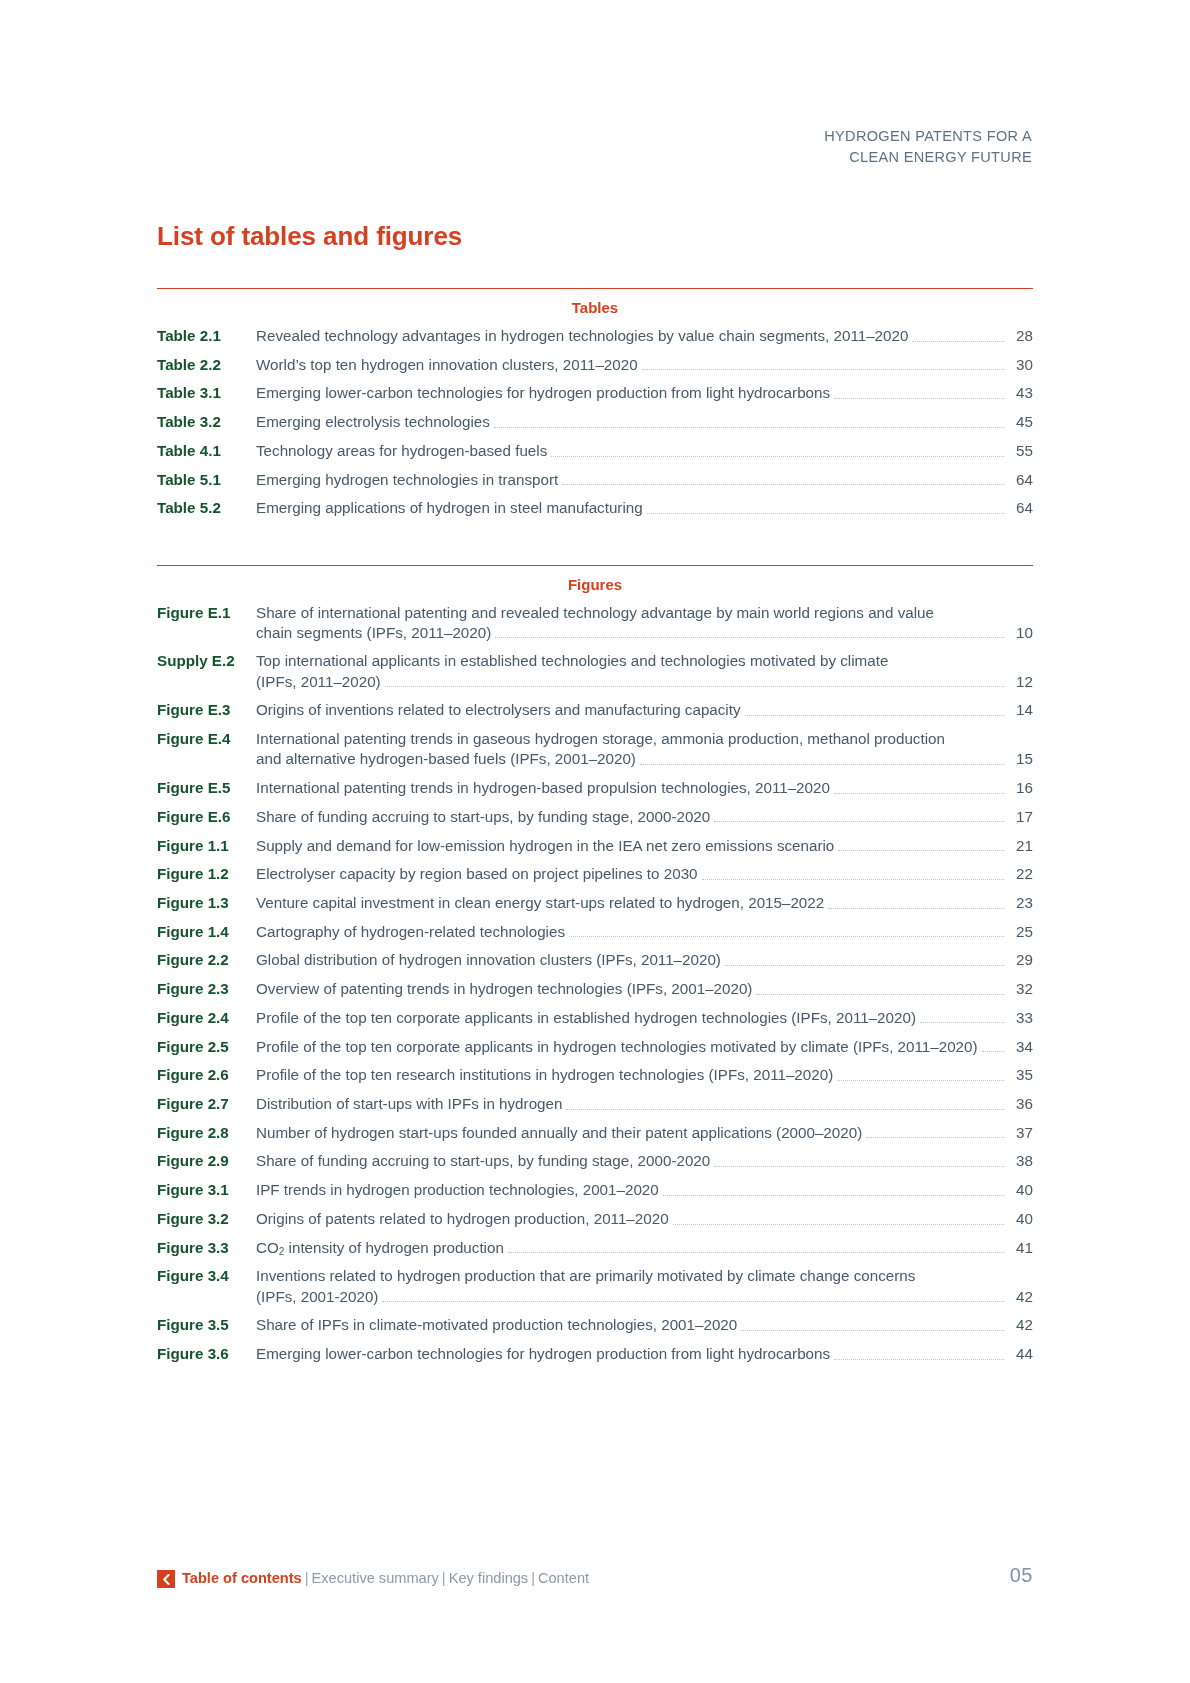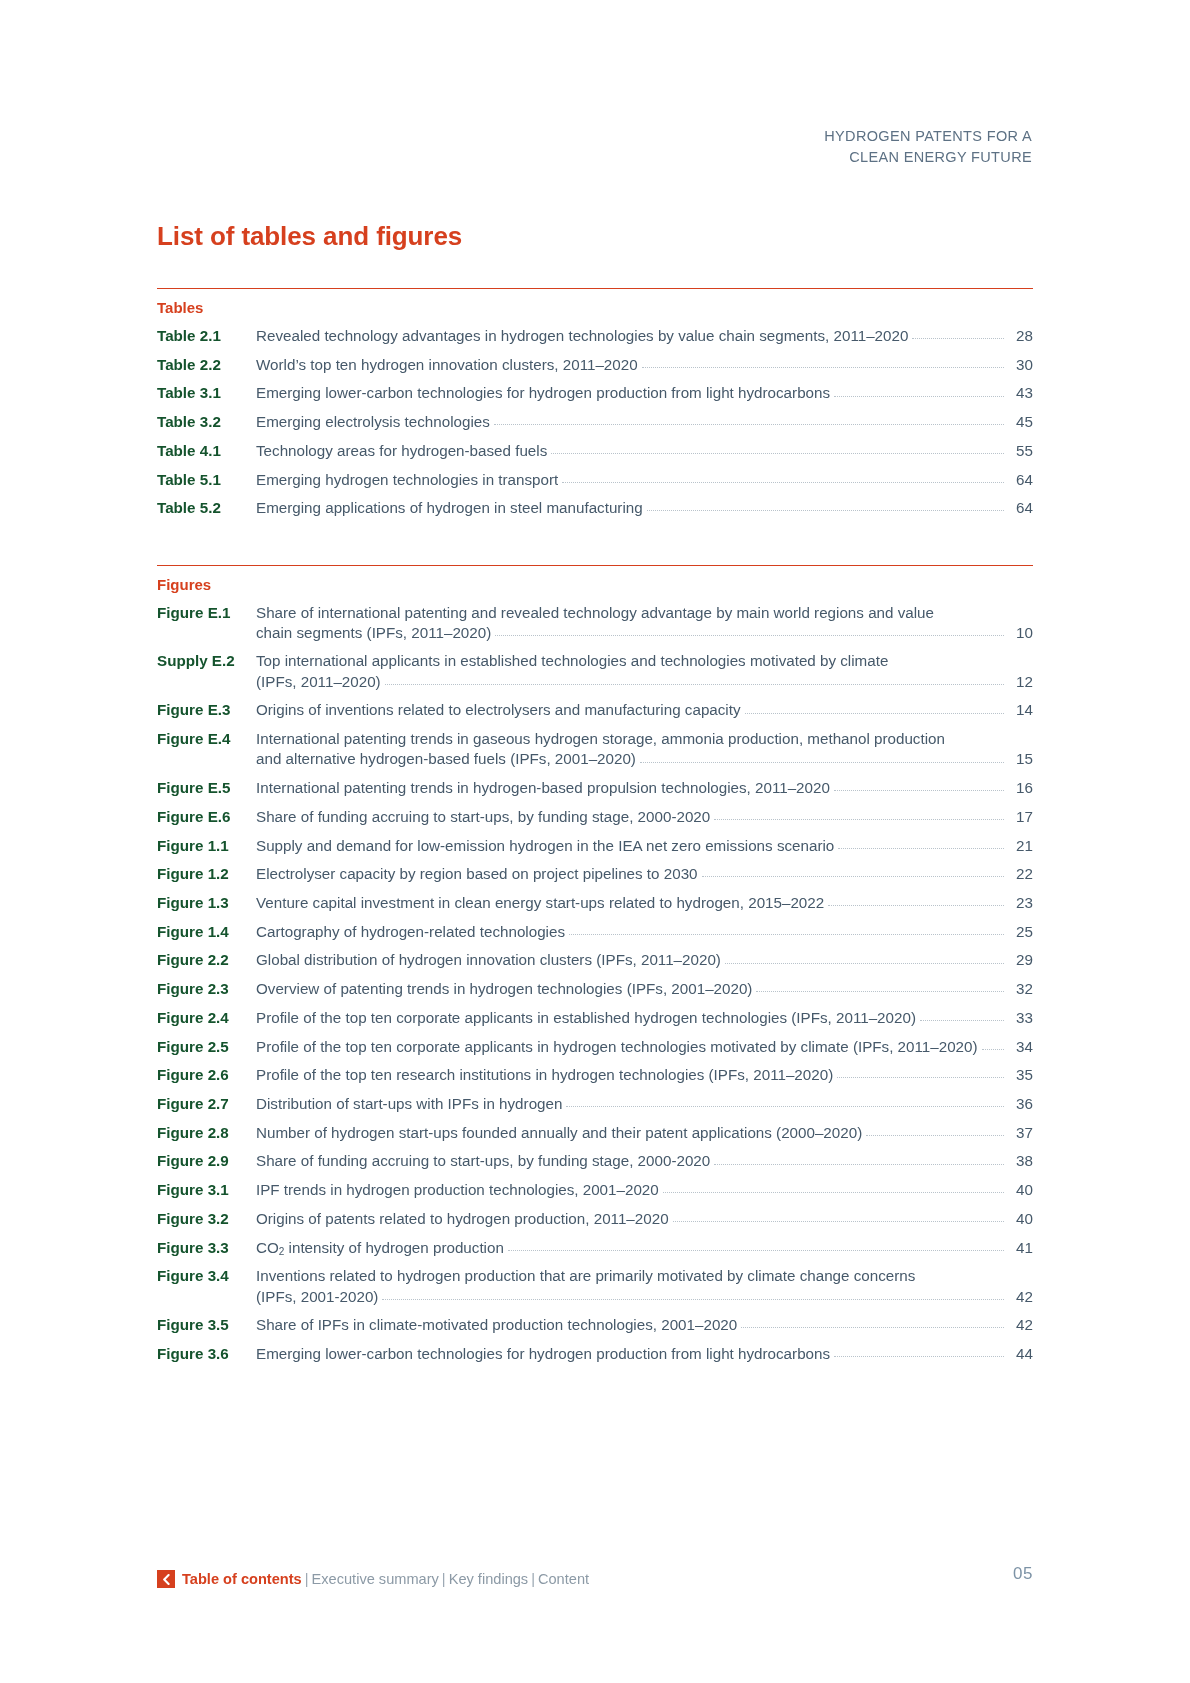--- a/index.html
+++ b/index.html
@@ -66,20 +66,21 @@
     border-top: 1.3px solid #d6401e;
     margin: 0 0 10px 0;
   }
 
   .section-heading {
     font-size: 15px;
     font-weight: 700;
     color: #d6401e;
     margin: 0 0 9px 0;
     line-height: 1.2;
+    text-align: center;
   }
 
   
   .entry {
     display: flex;
     align-items: flex-start;
     margin: 0 0 8.5px 0;
     font-size: 15.2px;
     line-height: 1.33;
   }
@@ -90,21 +91,21 @@
     white-space: nowrap;
     padding-top: 0;
   }
   .entry .body {
     flex: 1 1 auto;
     min-width: 0;
     position: relative;
   }
   .entry .line {
     display: flex;
-    align-items: center;
+    align-items: flex-end;
     width: 100%;
   }
   .entry .text {
     flex: 0 1 auto;
     color: #46596a;
     font-weight: 400;
     white-space: nowrap;
     overflow: hidden;
     text-overflow: clip;
   }
@@ -140,21 +141,21 @@
     top: 0.28em;
   }
 
   
   .footer {
     position: absolute;
     left: 157px;
     top: 1570px;
     width: 876px;
     display: flex;
-    align-items: flex-end;
+    align-items: center;
   }
   .back-chip {
     width: 18px; height: 18px;
     background: #d6401e;
     color: #ffffff;
     display: inline-flex;
     align-items: center;
     justify-content: center;
     font-size: 12px;
     line-height: 1;
@@ -177,21 +178,21 @@
     padding: 0 3px;
   }
   .crumbs .oth {
     color: #8c9aa6;
     font-weight: 400;
   }
   .folio {
     position: absolute;
     right: 0;
     top: -6px;
-    font-size: 17px;
+    font-size: 20px;
     color: #7d93a6;
     font-weight: 400;
     letter-spacing: 0.5px;
   }
 </style>
 </head>
 <body>
 
 <div class="page">
 

